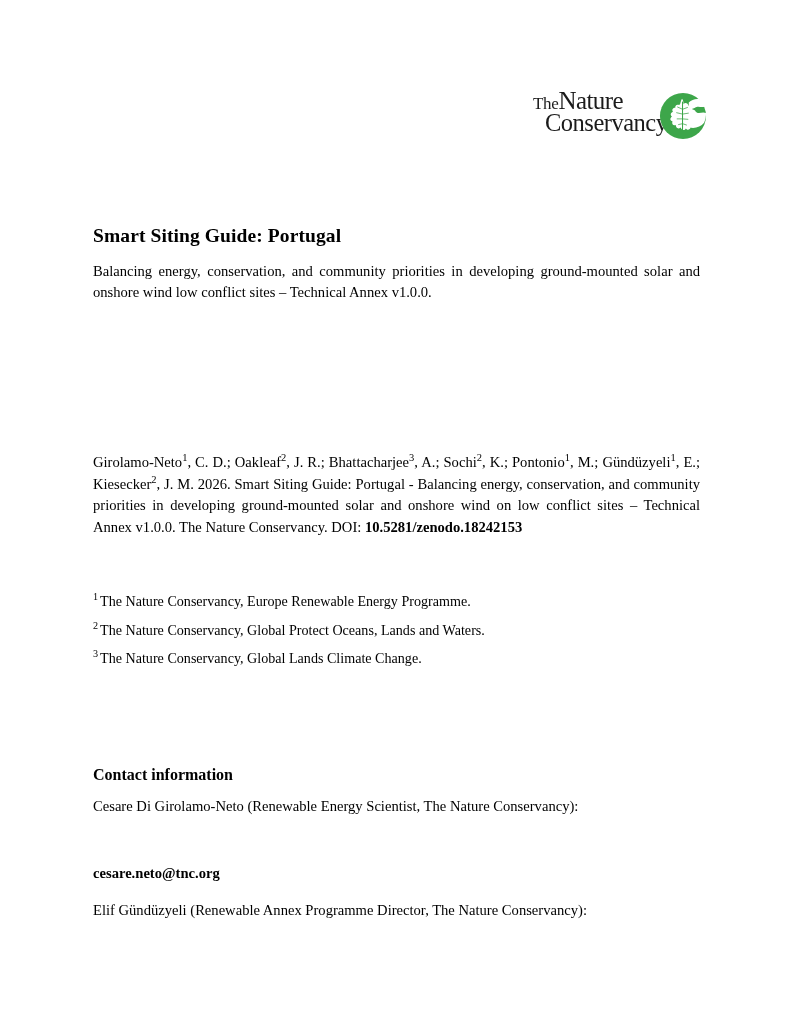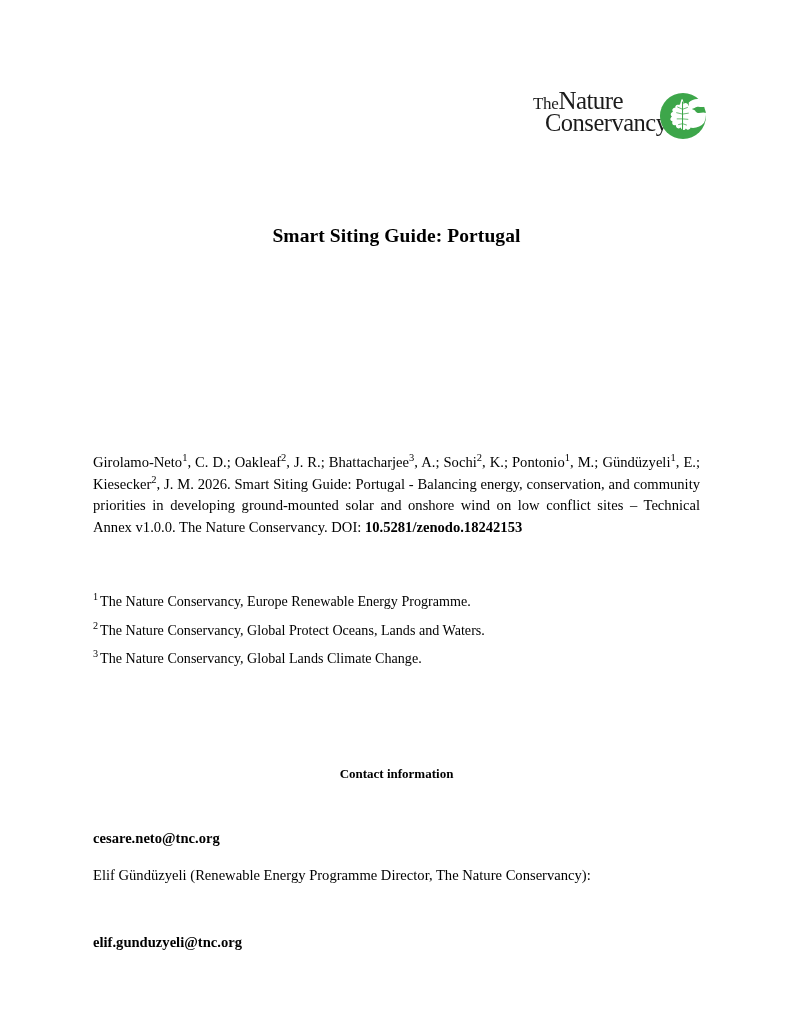--- a/index.html
+++ b/index.html
@@ -73,21 +73,21 @@
     width: 48px;
     height: 48px;
   }
 
   
   .doc-title {
     position: absolute;
     left: 93px;
     top: 225px;
     width: 607px;
-    text-align: center;
+    text-align: left;
     font-size: 19.5px;
     font-weight: bold;
     letter-spacing: 0.1px;
   }
 
   
   .doc-subtitle {
     position: absolute;
     left: 93px;
     top: 261px;
@@ -141,23 +141,22 @@
   
   .contact-block {
     position: absolute;
     left: 93px;
     top: 766px;
     width: 607px;
     font-size: 14.6px;
   }
   .contact-heading {
     font-weight: bold;
-    font-size: 13px;
+    font-size: 16px;
     margin-bottom: 12px;
-    text-align: center;
   }
   .contact-entry {
     margin-bottom: 16px;
     line-height: 21px;
   }
   .contact-person {
     display: block;
   }
   .contact-email {
     display: block;
@@ -203,20 +202,21 @@
                  C51 20 50 16 48 14 Z" fill="#ffffff"></path>
         <path d="M49 20 L49 80" stroke="#3DA64A" stroke-width="2.2" fill="none"></path>
         <path d="M49 36 L38 31 M49 46 L36 43 M49 56 L37 56 M49 66 L40 68
                  M49 36 L60 32 M49 46 L62 44 M49 56 L61 57 M49 66 L58 69" stroke="#3DA64A" stroke-width="1.6" fill="none"></path>
       </svg>
     </div>
   </div>
 
   <div class="doc-title">Smart Siting Guide: Portugal</div>
 
+  <div class="doc-subtitle">Balancing energy, conservation, and community priorities in developing ground-mounted solar and onshore wind low conflict sites – Technical Annex v1.0.0.</div>
 
   <div class="citation">
     <span>
       <span><span>Girolamo-Neto</span><sup>1</sup>, <span>C. D.</span>;</span>
       <span><span>Oakleaf</span><sup>2</sup>, <span>J. R.</span>;</span>
       <span><span>Bhattacharjee</span><sup>3</sup>, <span>A.</span>;</span>
       <span><span>Sochi</span><sup>2</sup>, <span>K.</span>;</span>
       <span><span>Pontonio</span><sup>1</sup>, <span>M.</span>;</span>
       <span><span>Gündüzyeli</span><sup>1</sup>, <span>E.</span>;</span>
       <span><span>Kiesecker</span><sup>2</sup>, <span>J. M.</span></span>
@@ -229,22 +229,22 @@
   <div class="affiliations">
     <div class="affil"><span class="marker">1</span><span>The Nature Conservancy, Europe Renewable Energy Programme.</span></div>
     <div class="affil"><span class="marker">2</span><span>The Nature Conservancy, Global Protect Oceans, Lands and Waters.</span></div>
     <div class="affil"><span class="marker">3</span><span>The Nature Conservancy, Global Lands Climate Change.</span></div>
   </div>
 
   <div class="contact-block">
     <div class="contact-heading">Contact information</div>
 
     <div class="contact-entry">
+      <span class="contact-person">Cesare Di Girolamo-Neto (Renewable Energy Scientist, The Nature Conservancy):</span>
       <span class="contact-email">cesare.neto@tnc.org</span>
     </div>
 
     <div class="contact-entry">
-      <span class="contact-person">Elif Gündüzyeli (Renewable Energy Programme Director, The Nature Conservancy):</span>
-      <span class="contact-email">elif.gunduzyeli@tnc.org</span>
+      <span class="contact-person">Elif Gündüzyeli (Renewable Annex Programme Director, The Nature Conservancy):</span>
     </div>
   </div>
 
 </div>
 
 </body></html>

